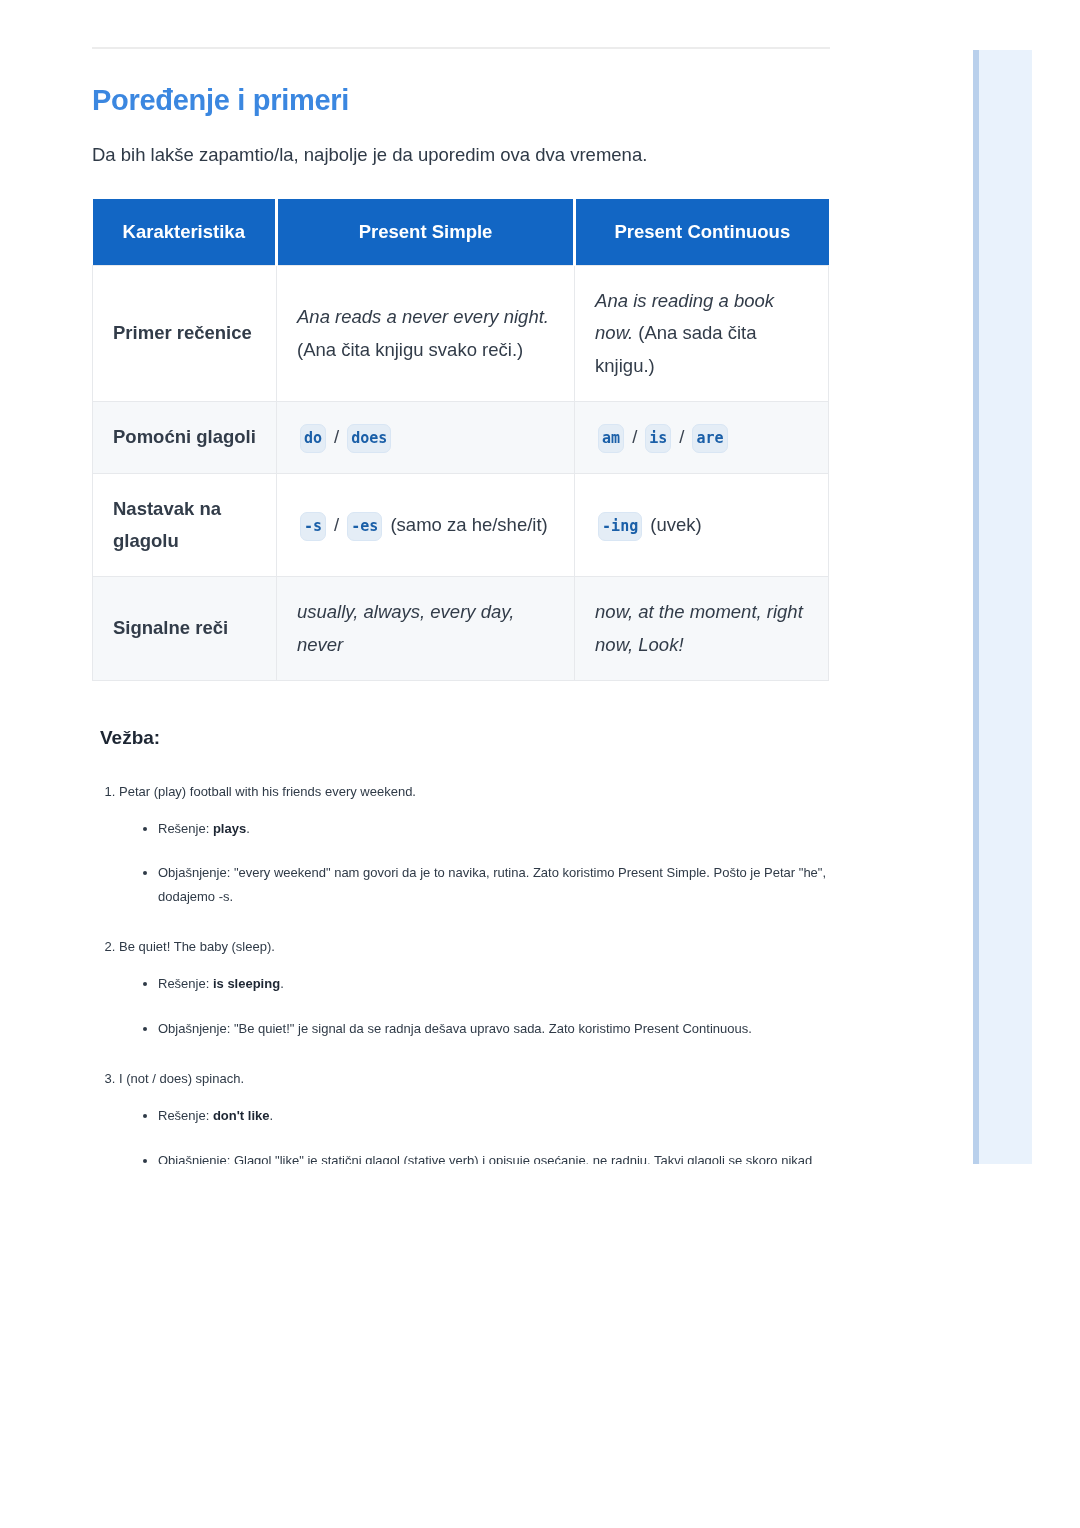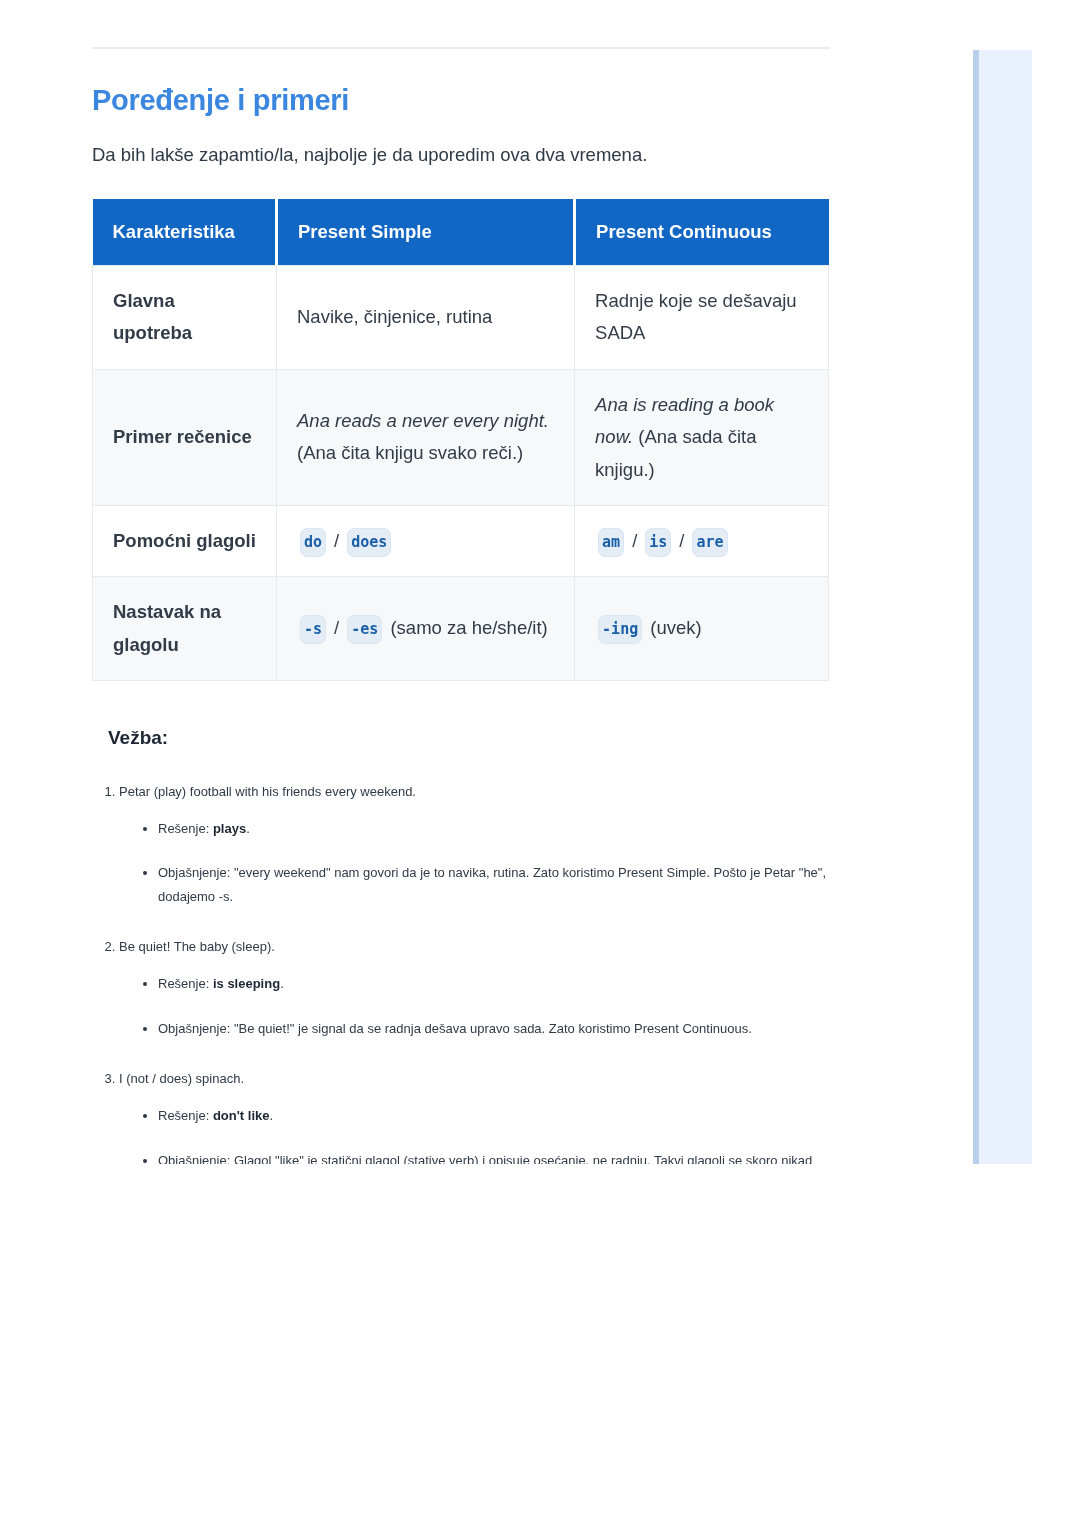--- a/index.html
+++ b/index.html
@@ -11,21 +11,21 @@
   .divider.top { top:47px; }
   .divider.bottom { top:1464px; }
 
   .content { position:absolute; left:92px; top:0; width:737px; }
 
   h2.title { margin:84px 0 0 0; font-size:29px; font-weight:bold; color:#3b87e0; letter-spacing:-0.3px; }
   p.intro { margin:27px 0 0 0; font-size:18.5px; color:#2f3a47; }
 
   table.cmp { margin-top:33px; width:100%; border-collapse:collapse; }
   table.cmp th {
-    background:#1266c4; color:#ffffff; text-align:left;
+    background:#1266c4; color:#ffffff; text-align:center;
     font-size:18.5px; font-weight:bold; padding:22px 20px;
   }
   table.cmp th + th { border-left:3px solid #ffffff; }
   table.cmp .c1 { width:25%; }
   table.cmp .c2 { width:40.5%; }
   table.cmp .c3 { width:34.5%; }
   table.cmp td {
     border:1px solid #e7e9ec; padding:19px 20px;
     font-size:18.5px; color:#323c49; line-height:1.75; vertical-align:middle;
     background:#ffffff;
@@ -34,21 +34,21 @@
   td.rowlabel { font-weight:bold; color:#1d2633; line-height:1.8; }
   .seg.italic { font-style:italic; }
   .code {
     display:inline-block; font-family:"DejaVu Sans Mono", monospace;
     font-size:15px; font-weight:bold; color:#1a5fa8;
     background:#e4edf6; border:1px solid #d9e6f4; border-radius:7px;
     padding:3px 3px; margin:0 3px; line-height:1.4;
   }
   .sep { margin:0 5px; color:#3a4350; }
 
-  p.ex-heading { margin:46px 0 0 16px; font-size:19px; font-weight:bold; color:#1d2633; }
+  p.ex-heading { margin:46px 0 0 8px; font-size:19px; font-weight:bold; color:#1d2633; }
   ol.ex-list { margin:32px 0 0 0; padding-left:27px; font-size:13px; color:#2f3a47; }
   ol.ex-list > li { margin-bottom:28px; line-height:1.7; }
   ol.ex-list ul { margin:14px 0 0 0; padding-left:39px; list-style:disc; }
   ol.ex-list ul > li { margin-bottom:21px; line-height:1.8; }
   .answer { font-weight:bold; color:#1d2633; }
 
   .next-page-edge {
     position:absolute; left:973px; top:50px; width:59px; height:1423px;
     background:#e9f2fc; border-left:6px solid #b9d0ec;
   }
@@ -73,29 +73,20 @@
     <table class="cmp">
       <thead>
         <tr>
           <th class="c1">Karakteristika</th>
           <th class="c2">Present Simple</th>
           <th class="c3">Present Continuous</th>
         </tr>
       </thead>
       <tbody>
         <tr>
-          <td class="rowlabel">Glavna upotreba</td>
-          <td>
-            <span class="seg">Navike, činjenice, rutina</span>
-          </td>
-          <td>
-            <span class="seg">Radnje koje se dešavaju SADA</span>
-          </td>
-        </tr>
-        <tr>
           <td class="rowlabel">Primer rečenice</td>
           <td>
             <span class="seg italic">Ana reads a never every night.</span><span class="seg"> (Ana čita knjigu svako reči.)</span>
           </td>
           <td>
             <span class="seg italic">Ana is reading a book now.</span><span class="seg"> (Ana sada čita knjigu.)</span>
           </td>
         </tr>
         <tr>
           <td class="rowlabel">Pomoćni glagoli</td>
@@ -106,20 +97,29 @@
             <span class="code">am</span><span class="sep">/</span><span class="code">is</span><span class="sep">/</span><span class="code">are</span>
           </td>
         </tr>
         <tr>
           <td class="rowlabel">Nastavak na glagolu</td>
           <td>
             <span class="code">-s</span><span class="sep">/</span><span class="code">-es</span><span class="seg"> (samo za he/she/it)</span>
           </td>
           <td>
             <span class="code">-ing</span><span class="seg"> (uvek)</span>
+          </td>
+        </tr>
+        <tr>
+          <td class="rowlabel">Signalne reči</td>
+          <td>
+            <span class="seg italic">usually, always, every day, never</span>
+          </td>
+          <td>
+            <span class="seg italic">now, at the moment, right now, Look!</span>
           </td>
         </tr>
       </tbody>
     </table>
 
     <p class="ex-heading">Vežba:</p>
 
     <ol class="ex-list">
 
       <li>

